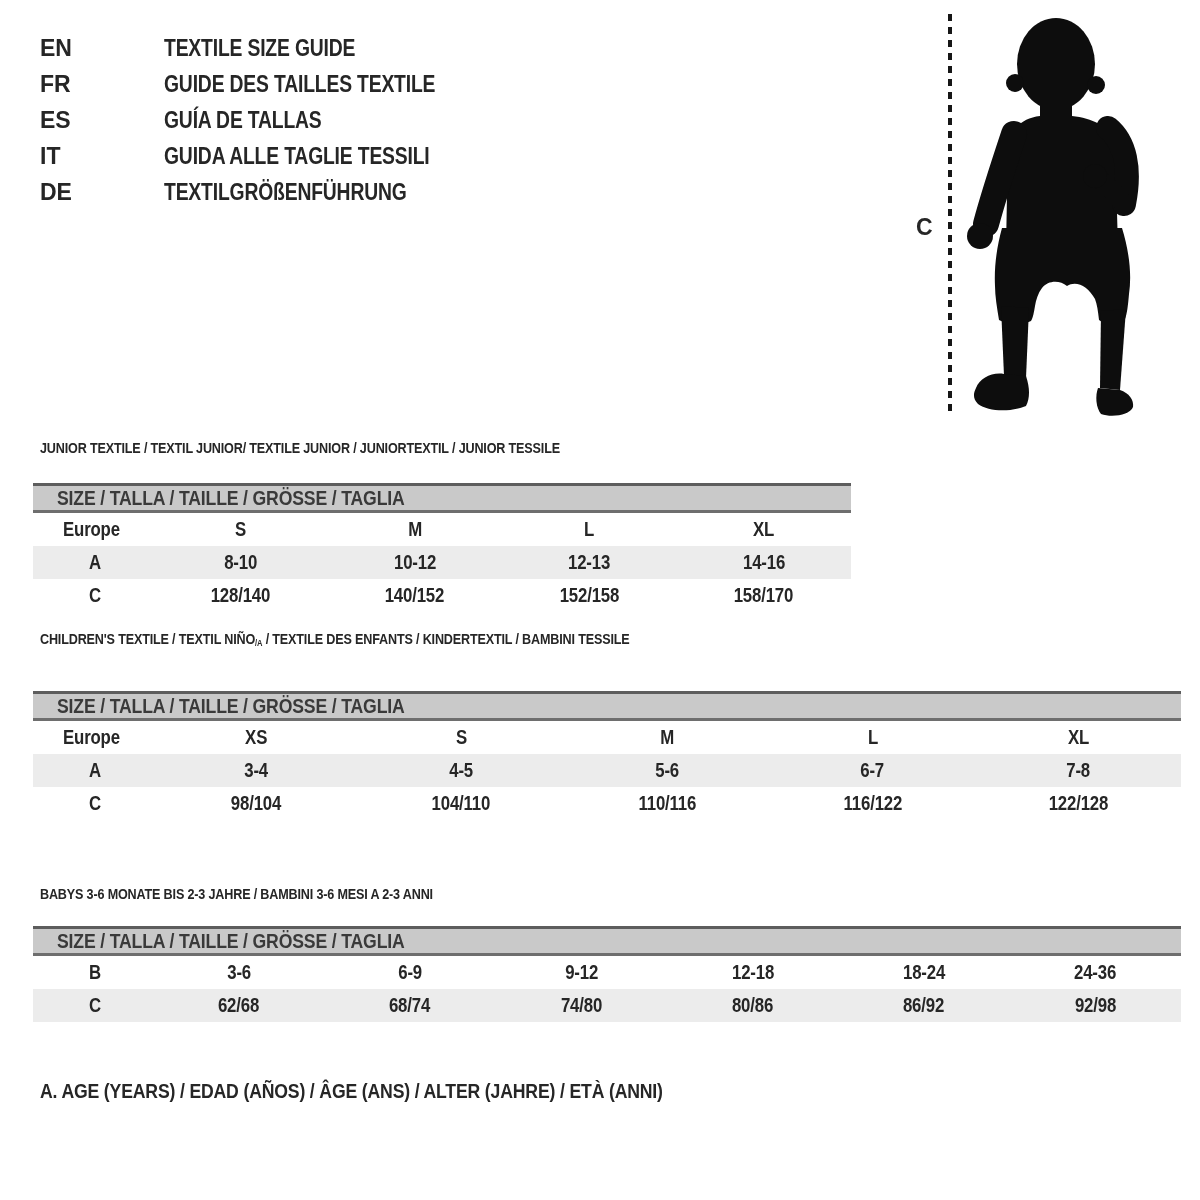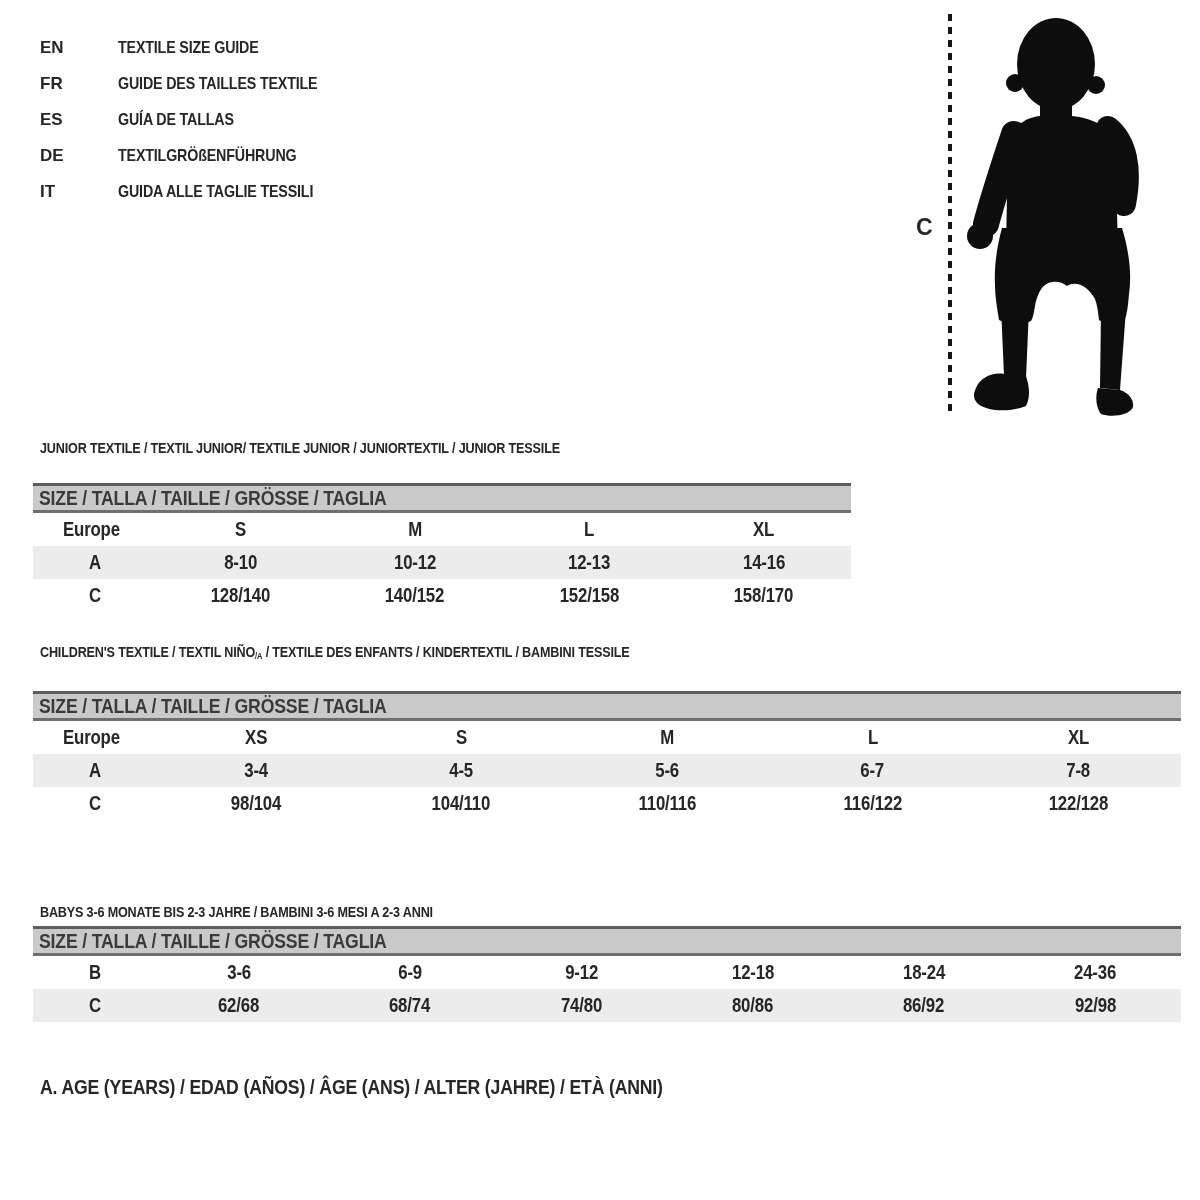--- a/index.html
+++ b/index.html
@@ -5,73 +5,73 @@
   html,body{margin:0;padding:0;background:#fff;}
   .page{
     position:relative;width:1200px;height:1200px;background:#ffffff;overflow:hidden;
     font-family:"Liberation Sans","DejaVu Sans",sans-serif;color:#262626;font-weight:bold;
   }
   
   .cnd{display:inline-block;transform:scaleX(0.84);transform-origin:0 50%;white-space:nowrap;letter-spacing:-0.2px;}
   .cnd-c{transform-origin:50% 50%;}
   
   .lang-list{position:absolute;left:40px;top:30px;}
-  .lang-row{display:grid;grid-template-columns:78px auto;height:36px;align-items:center;font-size:17px;}
+  .lang-row{display:grid;grid-template-columns:78px auto;height:36px;align-items:center;font-size:23px;gap:46px;}
   
   .dashed-line{
     position:absolute;left:948px;top:14px;width:4px;height:402px;
     background:repeating-linear-gradient(to bottom,#161616 0 7px,transparent 7px 13px);
   }
   .measure-label{position:absolute;left:916px;top:214px;font-size:23px;}
   .toddler{position:absolute;left:958px;top:16px;}
   
   .sec-title{position:absolute;left:40px;font-size:15px;line-height:24px;}
   .sub{font-size:0.6em;vertical-align:-0.18em;}
   
   .size-table{position:absolute;left:33px;}
   .size-bar{
     height:24px;background:#c9c9c9;border-top:3px solid #5d5d5d;border-bottom:3px solid #6e6e6e;
-    display:flex;align-items:center;padding-left:6px;font-size:21px;color:#3a3a3a;
+    display:flex;align-items:center;padding-left:24px;font-size:21px;color:#3a3a3a;
   }
   .t-row{display:grid;height:33px;align-items:center;font-size:20px;}
   .grid-4{grid-template-columns:120px repeat(4,1fr);}
   .grid-5{grid-template-columns:120px repeat(5,1fr);}
   .grid-6{grid-template-columns:120px repeat(6,1fr);}
   .stripe{background:#ececec;}
   .t-label{text-align:center;padding-left:7px;}
   .t-cell{text-align:center;}
   
   .legend{position:absolute;left:40px;top:1070px;}
-  .legend-line{height:33px;display:flex;align-items:center;font-size:21px;}
+  .legend-line{height:33px;display:flex;align-items:flex-end;font-size:21px;}
 </style>
 </head>
 <body>
 
 <div class="page">
 
   <div class="lang-list">
     <div class="lang-row">
       <span>EN</span>
       <span><span class="cnd">TEXTILE SIZE GUIDE</span></span>
     </div>
     <div class="lang-row">
       <span>FR</span>
       <span><span class="cnd">GUIDE DES TAILLES TEXTILE</span></span>
     </div>
     <div class="lang-row">
       <span>ES</span>
       <span><span class="cnd">GUÍA DE TALLAS</span></span>
     </div>
     <div class="lang-row">
+      <span>IT</span>
+      <span><span class="cnd">GUIDA ALLE TAGLIE TESSILI</span></span>
+    </div>
+    <div class="lang-row">
       <span>DE</span>
       <span><span class="cnd">TEXTILGRÖßENFÜHRUNG</span></span>
-    </div>
-    <div class="lang-row">
-      <span>IT</span>
-      <span><span class="cnd">GUIDA ALLE TAGLIE TESSILI</span></span>
     </div>
   </div>
 
   <div class="dashed-line"></div>
   <div class="measure-label">C</div>
   <svg class="toddler" width="182" height="404" viewBox="-10 0 182 404" aria-hidden="true">
     <g fill="#0d0d0d" stroke="none">
       <ellipse cx="88" cy="48" rx="39" ry="46"></ellipse>
       <circle cx="47" cy="67" r="9"></circle>
       <circle cx="128" cy="69" r="9"></circle>
@@ -112,21 +112,21 @@
     </div>
     <div class="t-row grid-4">
       <div class="t-label"><span class="cnd">C</span></div>
       <div class="t-cell"><span class="cnd cnd-c">128/140</span></div>
       <div class="t-cell"><span class="cnd cnd-c">140/152</span></div>
       <div class="t-cell"><span class="cnd cnd-c">152/158</span></div>
       <div class="t-cell"><span class="cnd cnd-c">158/170</span></div>
     </div>
   </div>
 
-  <div class="sec-title" style="top:640px">
+  <div class="sec-title" style="top:627px">
     <span class="cnd"><span>CHILDREN'S TEXTILE / TEXTIL NIÑO</span><span class="sub">/A</span><span> / TEXTILE DES ENFANTS / KINDERTEXTIL / BAMBINI TESSILE</span></span>
   </div>
   <div class="size-table" style="top:691px;width:1148px">
     <div class="size-bar">
       <span class="cnd">SIZE / TALLA / TAILLE / GRÖSSE / TAGLIA</span>
     </div>
     <div class="t-row grid-5">
       <div class="t-label"><span class="cnd">Europe</span></div>
       <div class="t-cell"><span class="cnd cnd-c">XS</span></div>
       <div class="t-cell"><span class="cnd cnd-c">S</span></div>
@@ -145,21 +145,21 @@
     <div class="t-row grid-5">
       <div class="t-label"><span class="cnd">C</span></div>
       <div class="t-cell"><span class="cnd cnd-c">98/104</span></div>
       <div class="t-cell"><span class="cnd cnd-c">104/110</span></div>
       <div class="t-cell"><span class="cnd cnd-c">110/116</span></div>
       <div class="t-cell"><span class="cnd cnd-c">116/122</span></div>
       <div class="t-cell"><span class="cnd cnd-c">122/128</span></div>
     </div>
   </div>
 
-  <div class="sec-title" style="top:900px">
+  <div class="sec-title" style="top:882px">
     <span class="cnd">BABYS 3-6 MONATE BIS 2-3 JAHRE / BAMBINI 3-6 MESI A 2-3 ANNI</span>
   </div>
   <div class="size-table" style="top:926px;width:1148px">
     <div class="size-bar">
       <span class="cnd">SIZE / TALLA / TAILLE / GRÖSSE / TAGLIA</span>
     </div>
     <div class="t-row grid-6">
       <div class="t-label"><span class="cnd">B</span></div>
       <div class="t-cell"><span class="cnd cnd-c">3-6</span></div>
       <div class="t-cell"><span class="cnd cnd-c">6-9</span></div>

